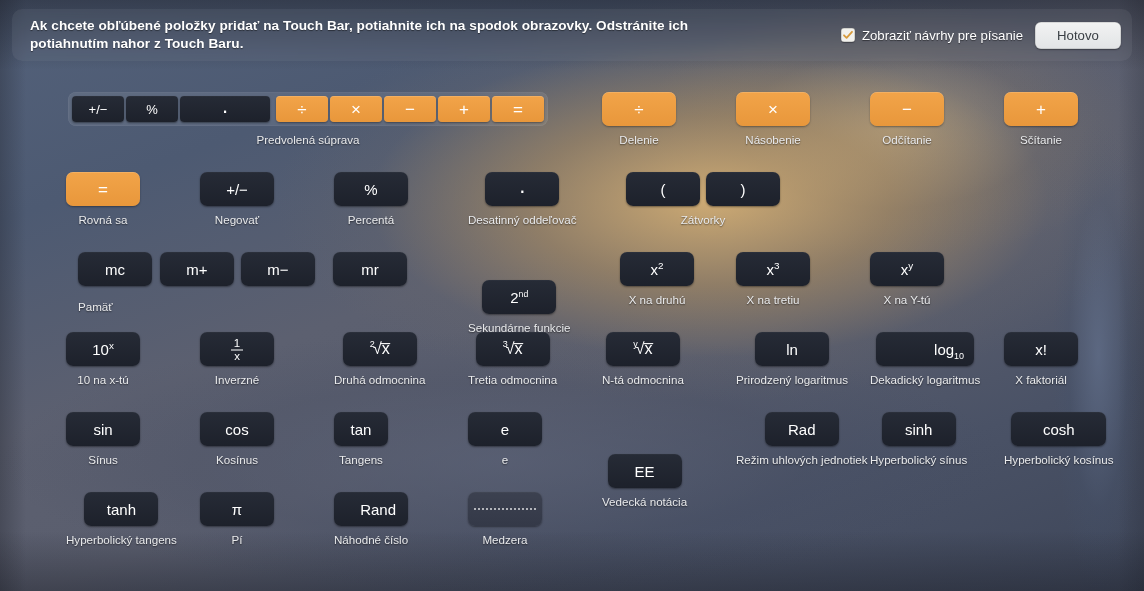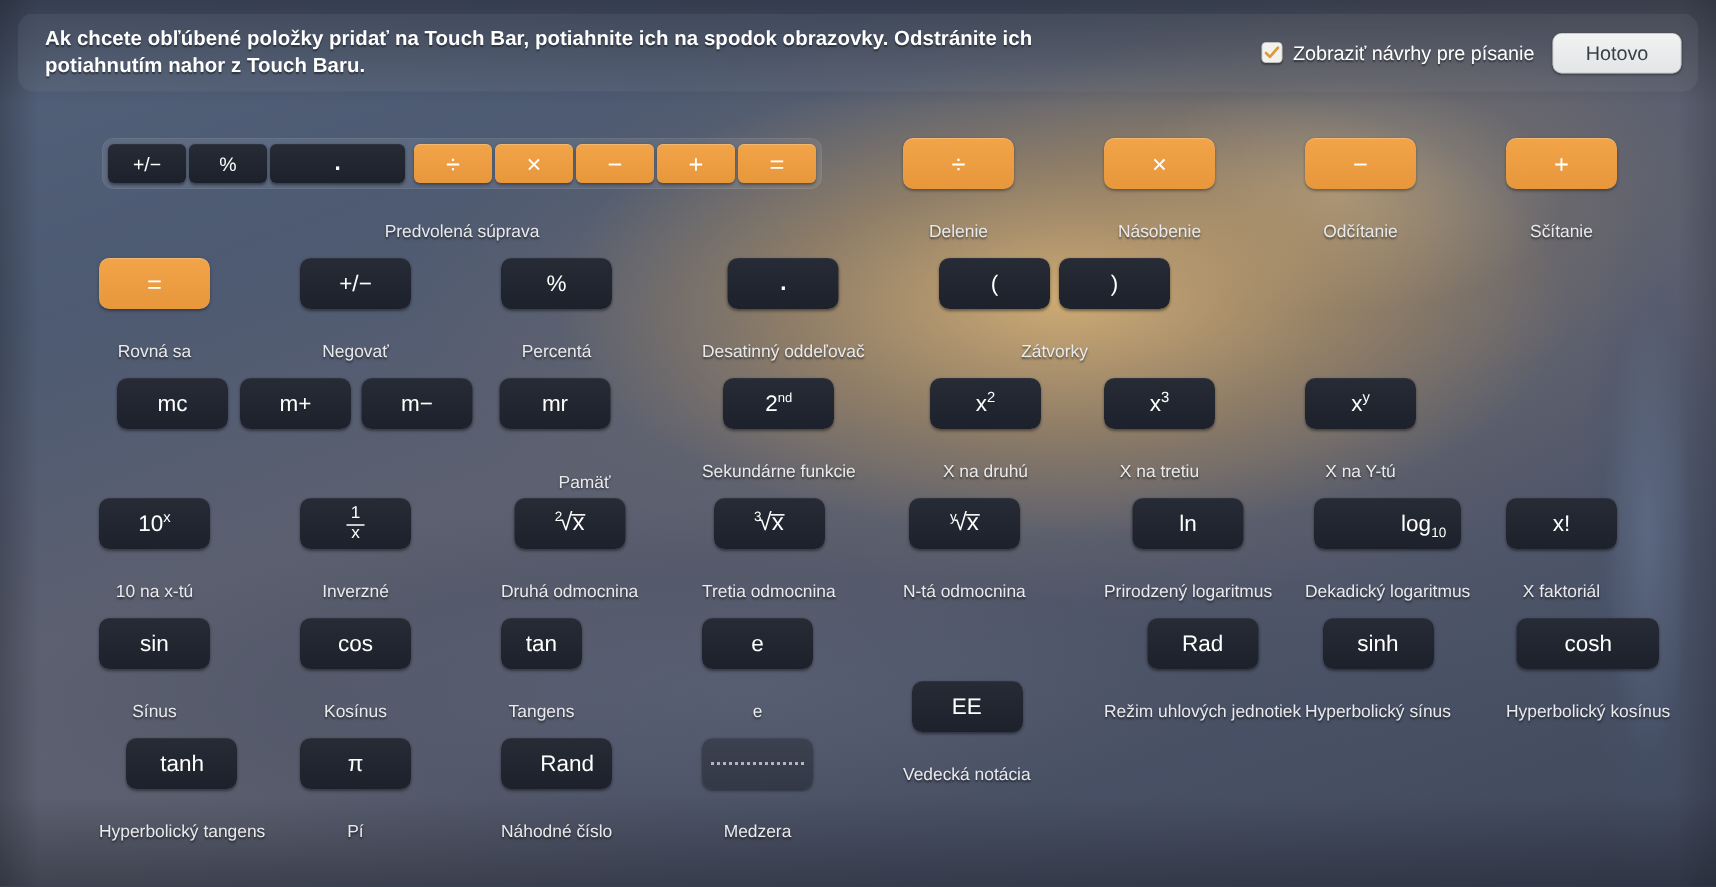--- a/index.html
+++ b/index.html
@@ -141,24 +141,24 @@
     line-height: 1;
     box-sizing: border-box;
     cursor: default;
     user-select: none;
   }
   .key.orange {
     background: linear-gradient(to bottom, #f2a449 0%, #e8973b 100%);
     box-shadow: 0 1px 2px rgba(0,0,0,0.35), inset 0 0.5px 0 rgba(255,255,255,0.28);
   }
   .caption {
-    margin-top: 22px;
+    margin-top: 7px;
     color: #e9eaec;
     font-size: 11.6px;
-    text-align: right;
+    text-align: left;
     white-space: nowrap;
     text-shadow: 0 1px 1.5px rgba(0,0,0,0.55);
   }
 
   
   .tray {
     height: 34px;
     border-radius: 8px;
     background: rgba(255,255,255,0.085);
     box-shadow: inset 0 0 0 0.5px rgba(255,255,255,0.08);
@@ -350,21 +350,21 @@
         </div>
       </div>
       <div class="cell" style="left:333px;">
         <div class="key" style="width:74px;">
           <span>mr</span>
         </div>
       </div>
       <div class="caption" style="position:absolute; left:78px; top:41px; width:329px;">Pamäť</div>
 
       <div class="cell" style="left:468px;">
-        <div class="key" style="width:74px;">
+        <div class="key" style="width:74px;margin-top:28px;">
           <span>2<span class="sup-sm">nd</span></span>
         </div>
         <div class="caption">Sekundárne funkcie</div>
       </div>
 
       <div class="cell" style="left:620px;">
         <div class="key" style="width:74px;">
           <span>x<span class="sup">2</span></span>
         </div>
         <div class="caption">X na druhú</div>

